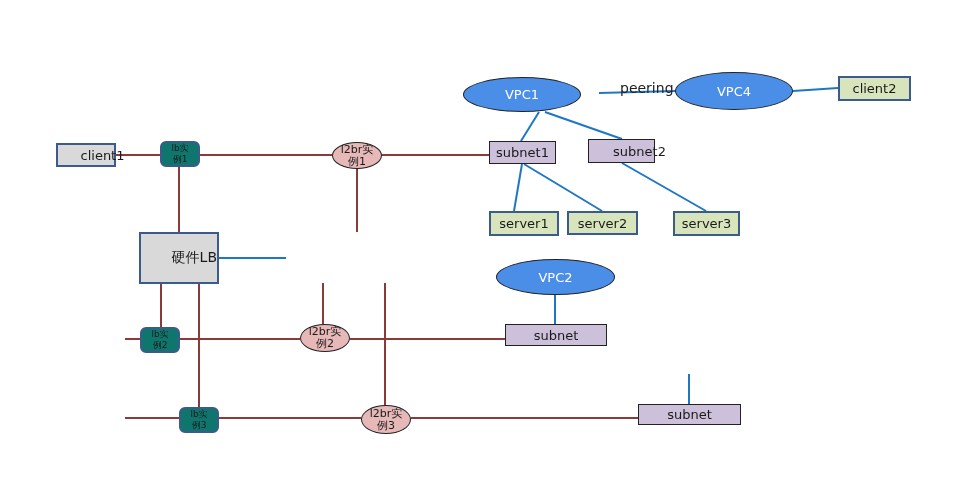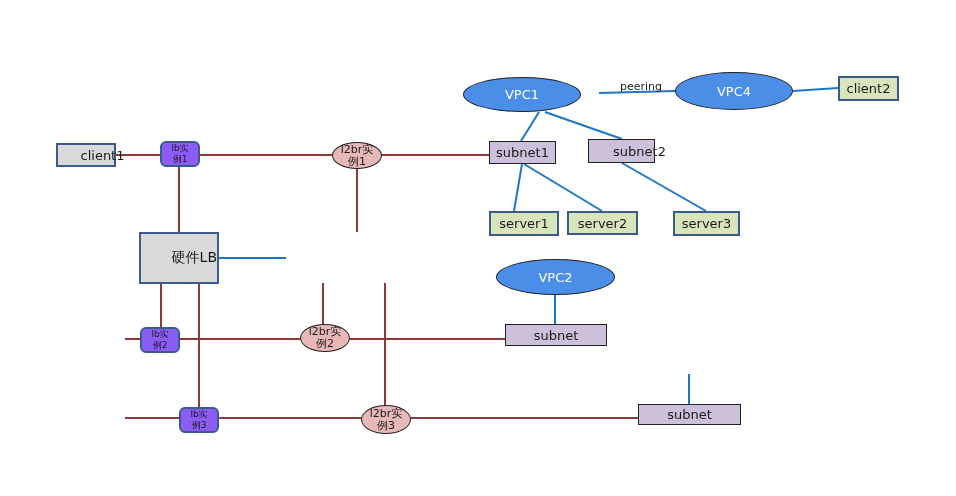--- a/index.html
+++ b/index.html
@@ -3,26 +3,26 @@
   <meta charset="utf-8">
   <style>
     html, body { margin: 0; padding: 0; background: #ffffff; }
     body { width: 956px; height: 496px; position: relative; overflow: hidden; font-family: "DejaVu Sans", "Liberation Sans", sans-serif; }
     #stage { position: absolute; left: 0; top: 0; width: 956px; height: 496px; }
     svg { position: absolute; left: 0; top: 0; }
     .node { position: absolute; box-sizing: border-box; display: flex; align-items: center; justify-content: center; text-align: center; color: #1a1a1a; }
     .client { background: #d9d9d9; border: 2px solid #3b5b8c; font-size: 13px; padding-left: 33px; }
     .server { background: #d8e4bc; border: 2px solid #3b5b8c; font-size: 13px; }
     .subnet { background: #ccc0da; border: 1px solid #222; font-size: 13px; }
-    .lb-inst { background: #8b5cf6; border: 2px solid #3b5b8c; border-radius: 6px; font-size: 9px; line-height: 11px; }
+    .lb-inst { background: #0f766e; border: 2px solid #3b5b8c; border-radius: 6px; font-size: 9px; line-height: 11px; }
     .l2br-inst { background: #e6b8b7; border: 1px solid #222; border-radius: 50%; font-size: 11px; line-height: 12px; }
     .vpc { background: #4a8ee8; border: 1px solid #222; border-radius: 50%; color: #ffffff; font-size: 13px; }
     .hwlb { background: #d9d9d9; border: 2px solid #3b5b8c; font-size: 14px; }
     .l2br { background: #e6b8b7; border: 1px solid #222; font-size: 14px; }
-    .edge-label { position: absolute; font-size: 11px; color: #222; background: transparent; }
+    .edge-label { position: absolute; font-size: 14px; color: #222; background: transparent; }
   </style>
 </head>
 <body>
 
 <div id="stage">
   <svg width="956" height="496">
 
     <g stroke="#8b3a3a" stroke-width="2" fill="none">
       <line x1="116" y1="155" x2="160" y2="155"></line>
       <line x1="200" y1="155" x2="332" y2="155"></line>
@@ -53,21 +53,21 @@
       <line x1="555" y1="295" x2="555" y2="325"></line>
       <line x1="689" y1="374" x2="689" y2="404"></line>
     </g>
   </svg>
 
   <span class="edge-label" style="left:620px; top:80px;">peering</span>
 
   <div class="node client" style="left:56px; top:143px; width:60px; height:24px;">
     <span>client1</span>
   </div>
-  <div class="node server" style="left:838px; top:76px; width:61px; height:25px;">
+  <div class="node server" style="left:838px; top:76px; width:73px; height:25px;">
     <span>client2</span>
   </div>
 
   <div class="node lb-inst" style="left:160px; top:141px; width:40px; height:26px; flex-direction:column;">
     <span>lb实</span>
     <span>例1</span>
   </div>
   <div class="node lb-inst" style="left:140px; top:327px; width:40px; height:26px; flex-direction:column;">
     <span>lb实</span>
     <span>例2</span>

